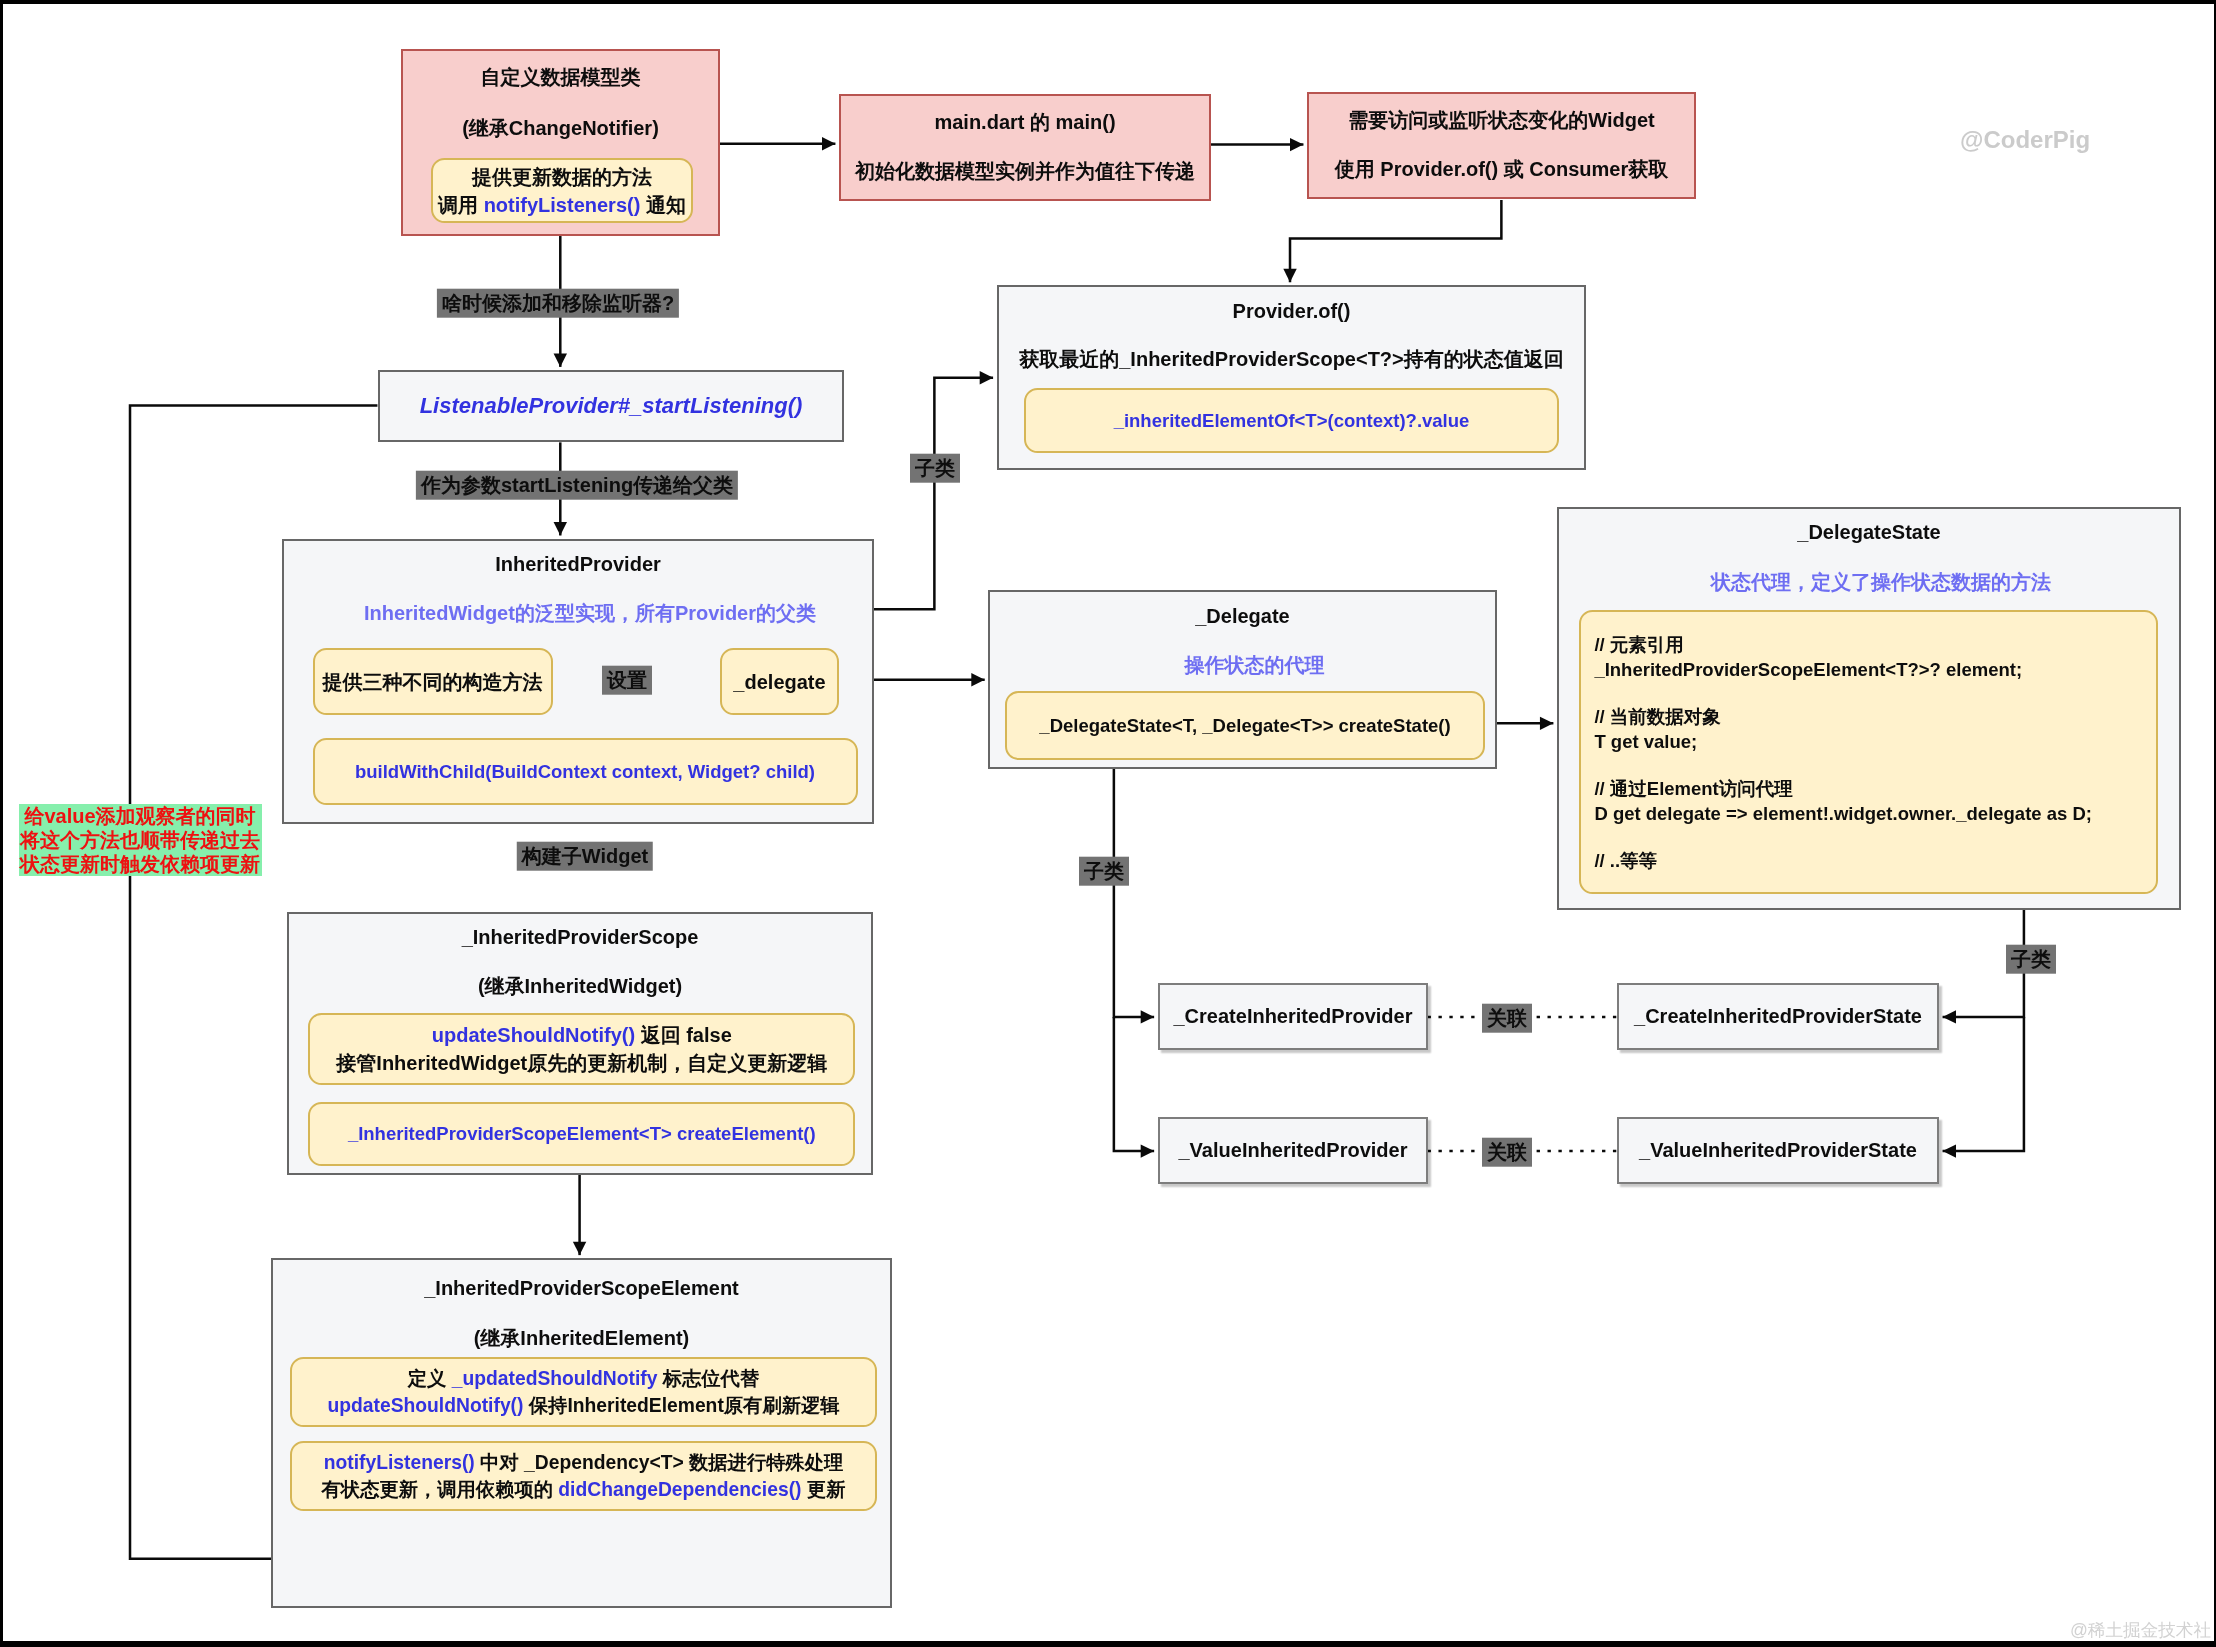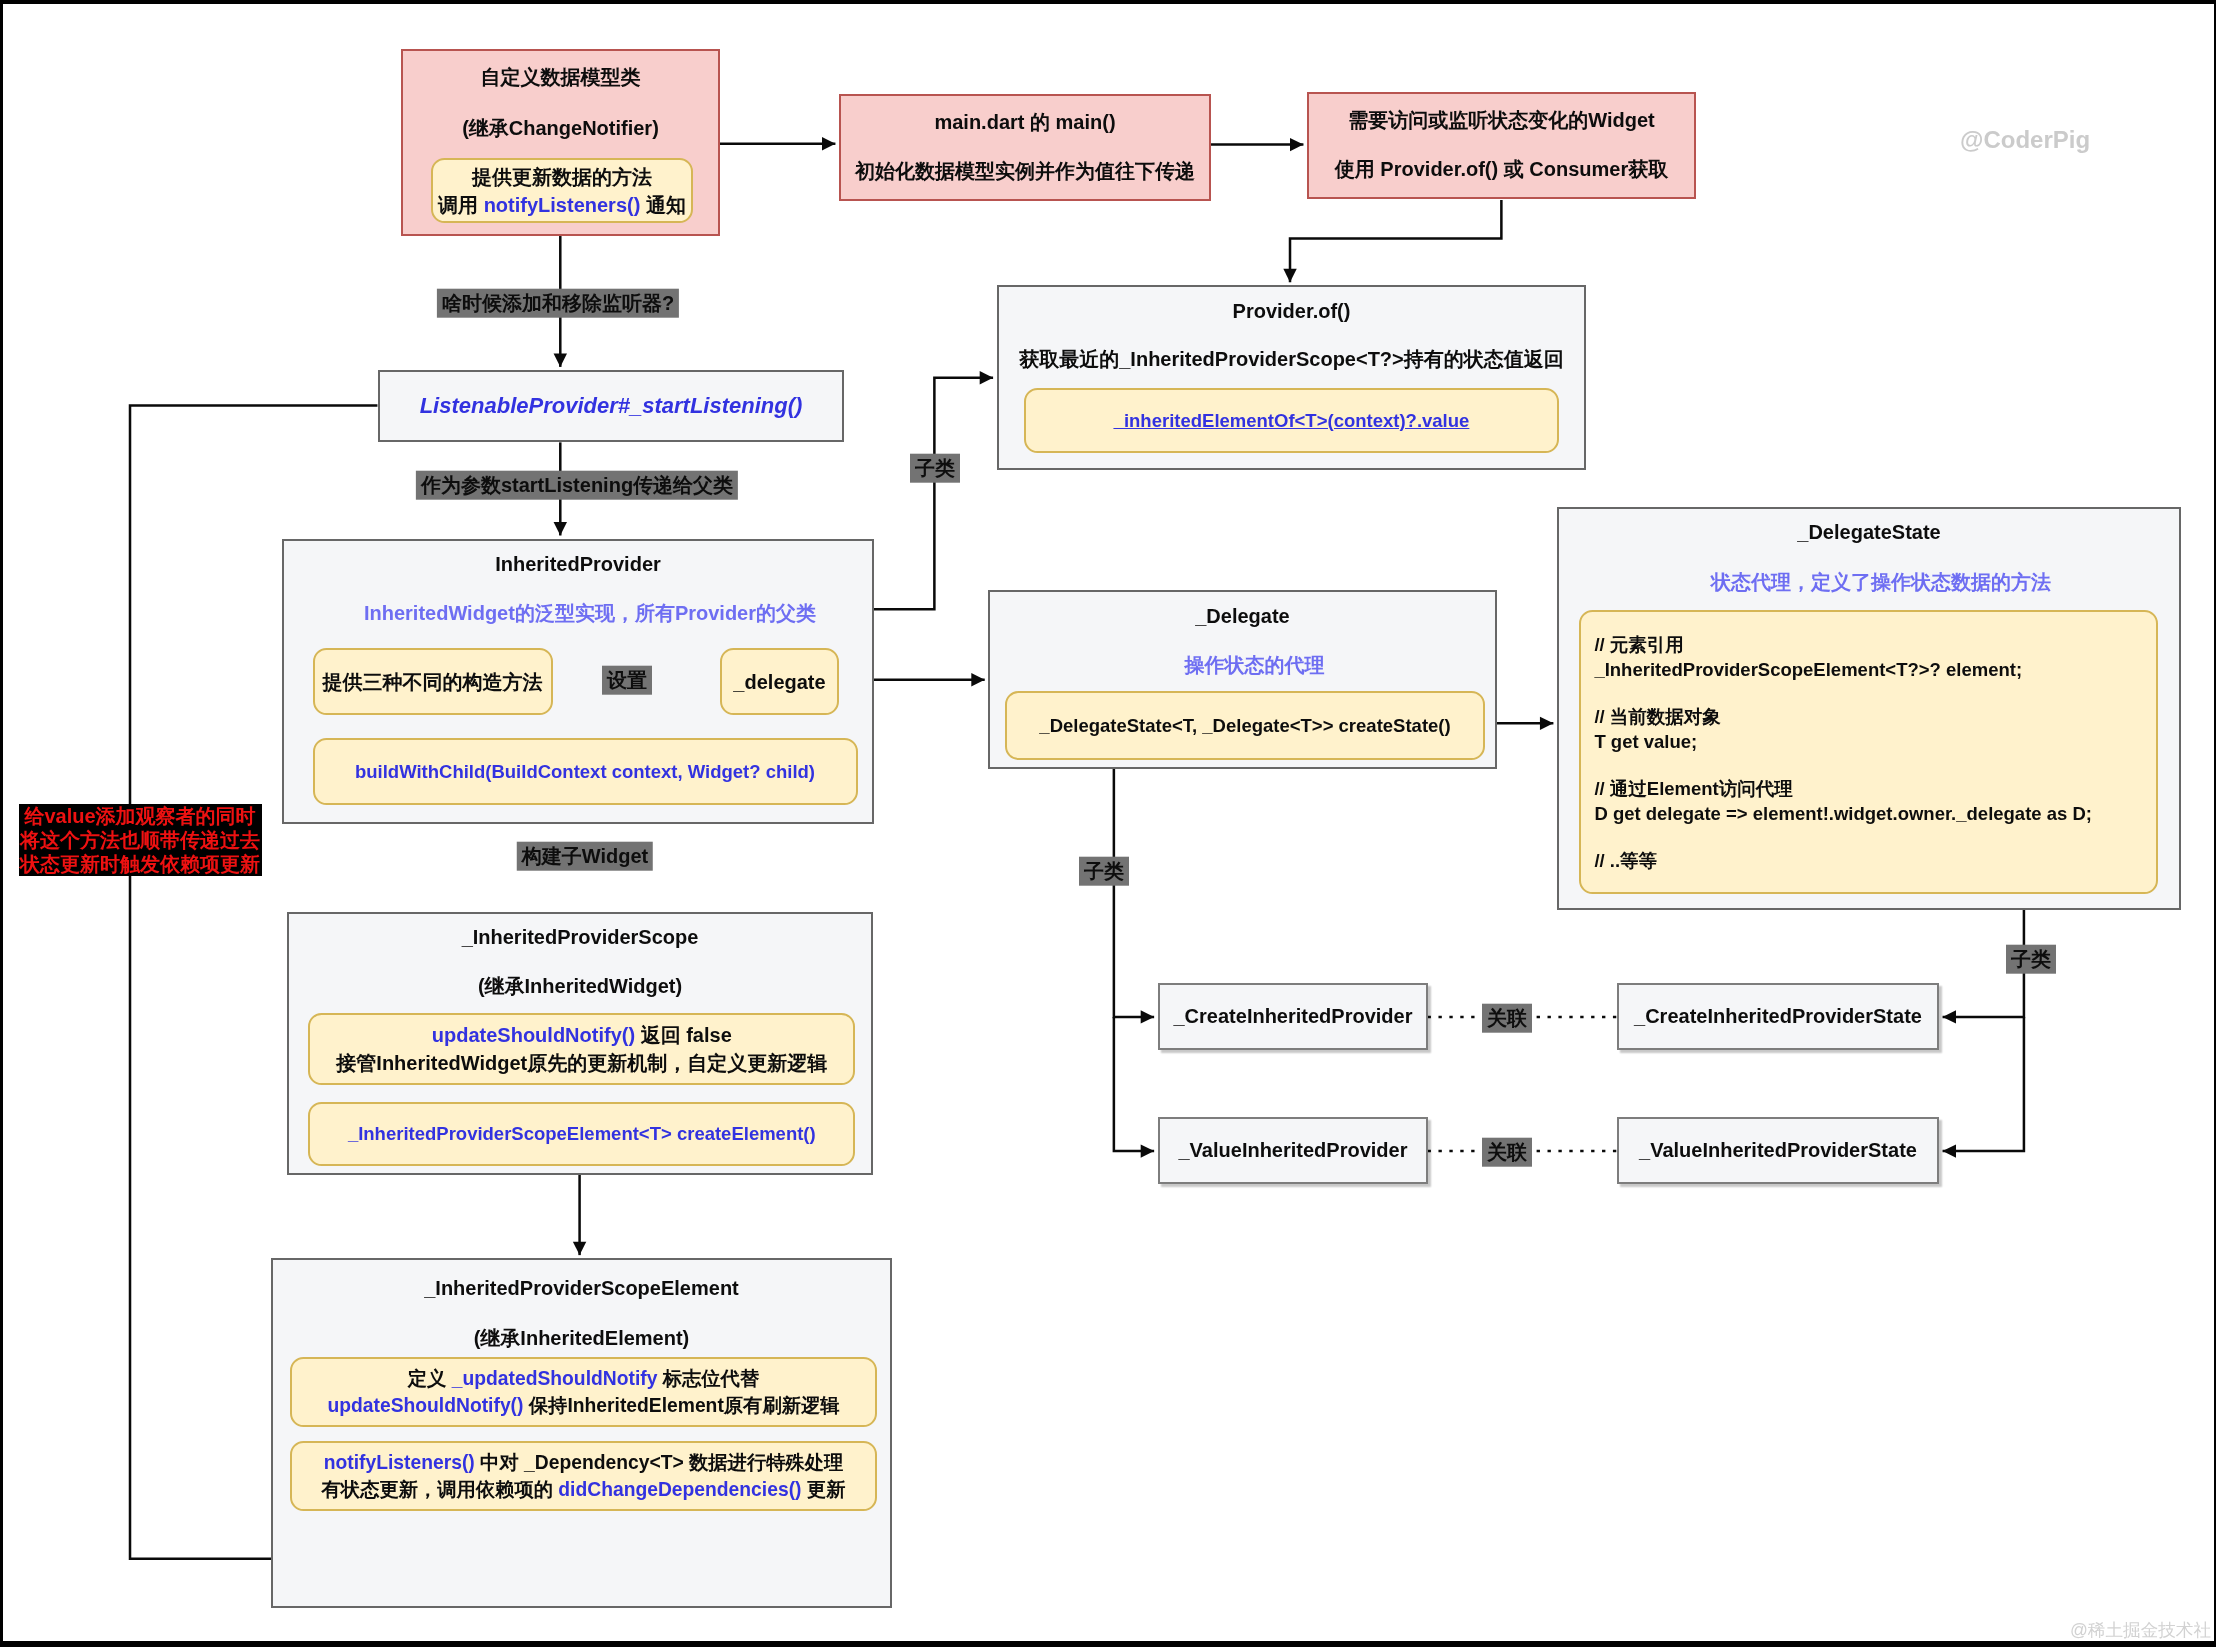--- a/index.html
+++ b/index.html
@@ -20,21 +20,21 @@
   .purple{color:#6e6ef2;padding-left:12px;}
   .codechip{font-size:18.5px;}
   .se-chip{font-size:19.3px;line-height:27px;}
   .lbl{position:absolute;transform:translate(-50%,-50%);background:#737373;padding:0.8px 5px;
        font-size:20px;white-space:nowrap;}
   .code{text-align:left;align-items:flex-start;padding-left:13.4px;padding-right:5px;
         font-size:18.5px;line-height:25px;}
   .code div{white-space:nowrap;}
   .code .gap{height:22px;}
   .rednote{position:absolute;left:18.5px;top:804px;width:243px;text-align:center;color:#ee1111;
-           font-size:20px;line-height:24px;background:#000000;}
+           font-size:20px;line-height:24px;background:#86efac;}
   .wm1{position:absolute;left:1960px;top:126px;font-size:24px;color:#cbcbcb;}
   .wm2{position:absolute;left:2070px;top:1618px;font-size:17.6px;color:#d2d2d2;font-weight:400;}
   svg.edges{position:absolute;left:0;top:0;}
   .edge{stroke:#0a0a0a;stroke-width:3;fill:none;}
   .dash{stroke-dasharray:4 9;}
 </style>
 </head>
 <body>
 
 <div id="stage">
@@ -79,21 +79,21 @@
   </div>
 
   <div class="box pink" style="left:1307px;top:92px;width:389px;height:107px;">
     <div class="s" style="top:13.4px;">需要访问或监听状态变化的Widget</div>
     <div class="s" style="top:62px;">使用 Provider.of() 或 Consumer获取</div>
   </div>
 
   <div class="box gray" style="left:997px;top:285px;width:589px;height:185px;">
     <div class="t" style="top:12.6px;">Provider.of()</div>
     <div class="s" style="top:59px;">获取最近的_InheritedProviderScope&lt;T?&gt;持有的状态值返回</div>
-    <div class="chip codechip blue" style="left:25px;top:101px;width:535px;height:65px;text-decoration:underline;">_inheritedElementOf&lt;T&gt;(context)?.value</div>
+    <div class="chip codechip blue" style="left:25px;top:101px;width:535px;height:65px;">_inheritedElementOf&lt;T&gt;(context)?.value</div>
   </div>
 
   <div class="box gray" style="left:378px;top:370px;width:466px;height:72px;display:flex;align-items:center;justify-content:center;">
     <span class="blue" style="font-size:22px;font-style:italic;">ListenableProvider#_startListening()</span>
   </div>
 
   <div class="box gray" style="left:282px;top:539px;width:592px;height:285px;">
     <div class="t" style="top:11.7px;">InheritedProvider</div>
     <div class="s purple" style="top:59px;">InheritedWidget的泛型实现，所有Provider的父类</div>
     <div class="chip" style="left:28.5px;top:107px;width:240px;height:67px;">提供三种不同的构造方法</div>

